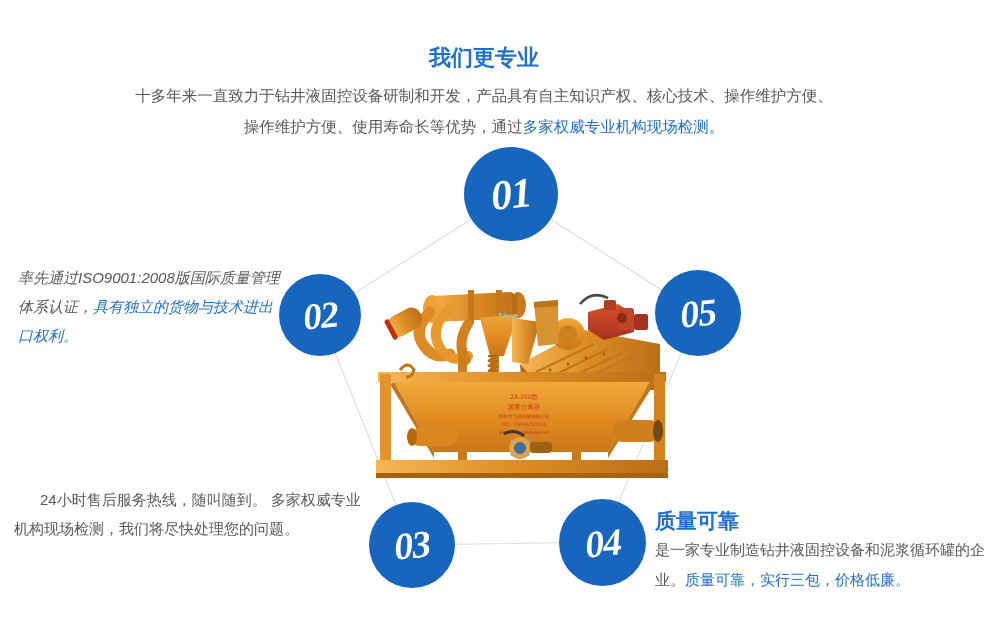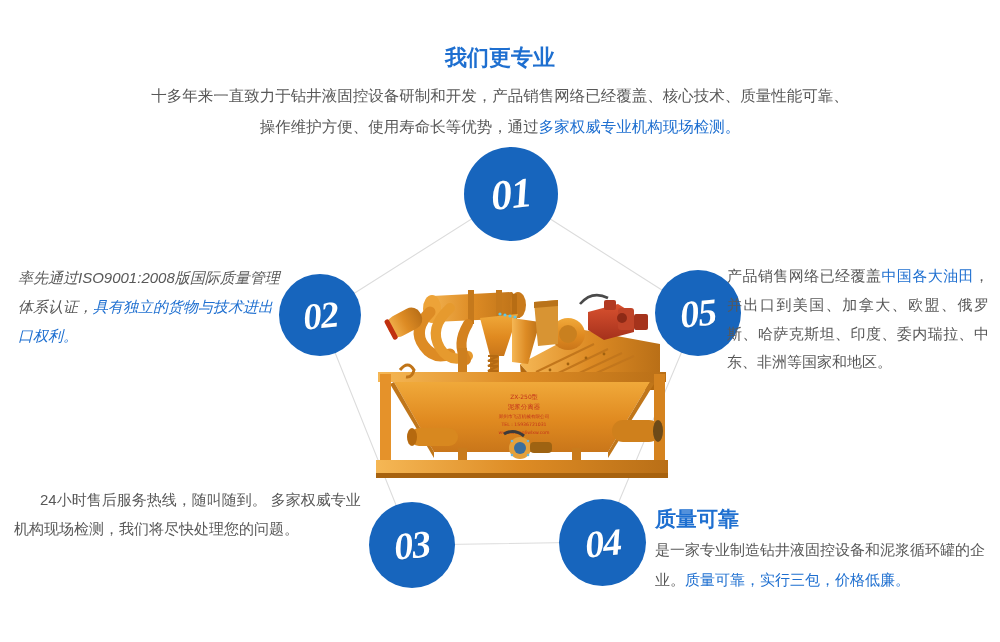--- a/index.html
+++ b/index.html
@@ -72,21 +72,21 @@
   }
   .block p {
     color: #585858;
     font-size: 15px;
     line-height: 1.92;
     text-align: justify;
   }
   .block p .hl { color: #1e6fd0; }
 
   
-  #block-01 { left: 150px; top: 44px; width: 700px; text-align: center; }
+  #block-01 { left: 134px; top: 44px; width: 700px; text-align: center; }
   #block-01 h3 { text-align: center; font-size: 22px; margin-bottom: 8px; }
   #block-01 p { text-align: center; font-size: 15.5px; line-height: 2.05; }
 
   
   #block-02 { left: 18px; top: 264px; width: 264px; text-align: right; }
   #block-02 h3 { text-align: right; }
   #block-02 p { text-align: left; font-style: italic; }
 
   
   #block-05 { left: 727px; top: 262px; width: 262px; }
@@ -254,33 +254,32 @@
   </div>
   <div id="badge-04" class="badge" style="background: rgb(23, 101, 189);">
     <span class="num">04</span>
   </div>
   <div id="badge-05" class="badge" style="background: rgb(23, 101, 189);">
     <span class="num">05</span>
   </div>
 
   <div id="block-01" class="block">
     <h3 style="color: rgb(30, 111, 208);">我们更专业</h3>
-    <p style="color: rgb(88, 88, 88);"><span>十多年来一直致力于钻井液固控设备研制和开发，产品销售网络已经覆盖、核心技术、质量性能可靠、操作维护方便、使用寿命长等优势，通过</span><span class="hl" style="color: rgb(30, 111, 208);">多家权威专业机构现场检测。</span></p>
+    <p style="color: rgb(88, 88, 88);"><span>十多年来一直致力于钻井液固控设备研制和开发，产品具有自主知识产权、核心技术、操作维护方便、操作维护方便、使用寿命长等优势，通过</span><span class="hl" style="color: rgb(30, 111, 208);">多家权威专业机构现场检测。</span></p>
   </div>
 
   <div id="block-02" class="block">
     <p style="color: rgb(88, 88, 88);"><span>率先通过ISO9001:2008版国际质量管理体系认证，</span><span class="hl" style="color: rgb(30, 111, 208);">具有独立的货物与技术进出口权利。</span></p>
   </div>
 
   <div id="block-03" class="block">
     <p style="color: rgb(88, 88, 88);"><span>24小时售后服务热线，随叫随到。 多家权威专业机构现场检测，我们将尽快处理您的问题。</span></p>
   </div>
 
   <div id="block-04" class="block">
-    <h3 style="color: rgb(30, 111, 208); font-family: Liberation Mono, monospace;">质量可靠</h3>
+    <h3 style="color: rgb(30, 111, 208);">质量可靠</h3>
     <p style="color: rgb(88, 88, 88);"><span>是一家专业制造钻井液固控设备和泥浆循环罐的企业。</span><span class="hl" style="color: rgb(30, 111, 208);">质量可靠，实行三包，价格低廉。</span></p>
   </div>
 
   <div id="block-05" class="block">
-    <p style="color: rgb(88, 88, 88);"><span>产品销售网络已经覆盖</span><span class="hl" style="color: rgb(30, 111, 208);">中国各大油田</span><span>，并出口到美国、加拿大、欧盟、俄罗斯、哈萨克斯坦、印度、委内瑞拉、中东、非洲等国家和地区。</span></p>
   </div>
 
 </div>
 
 </body></html>

